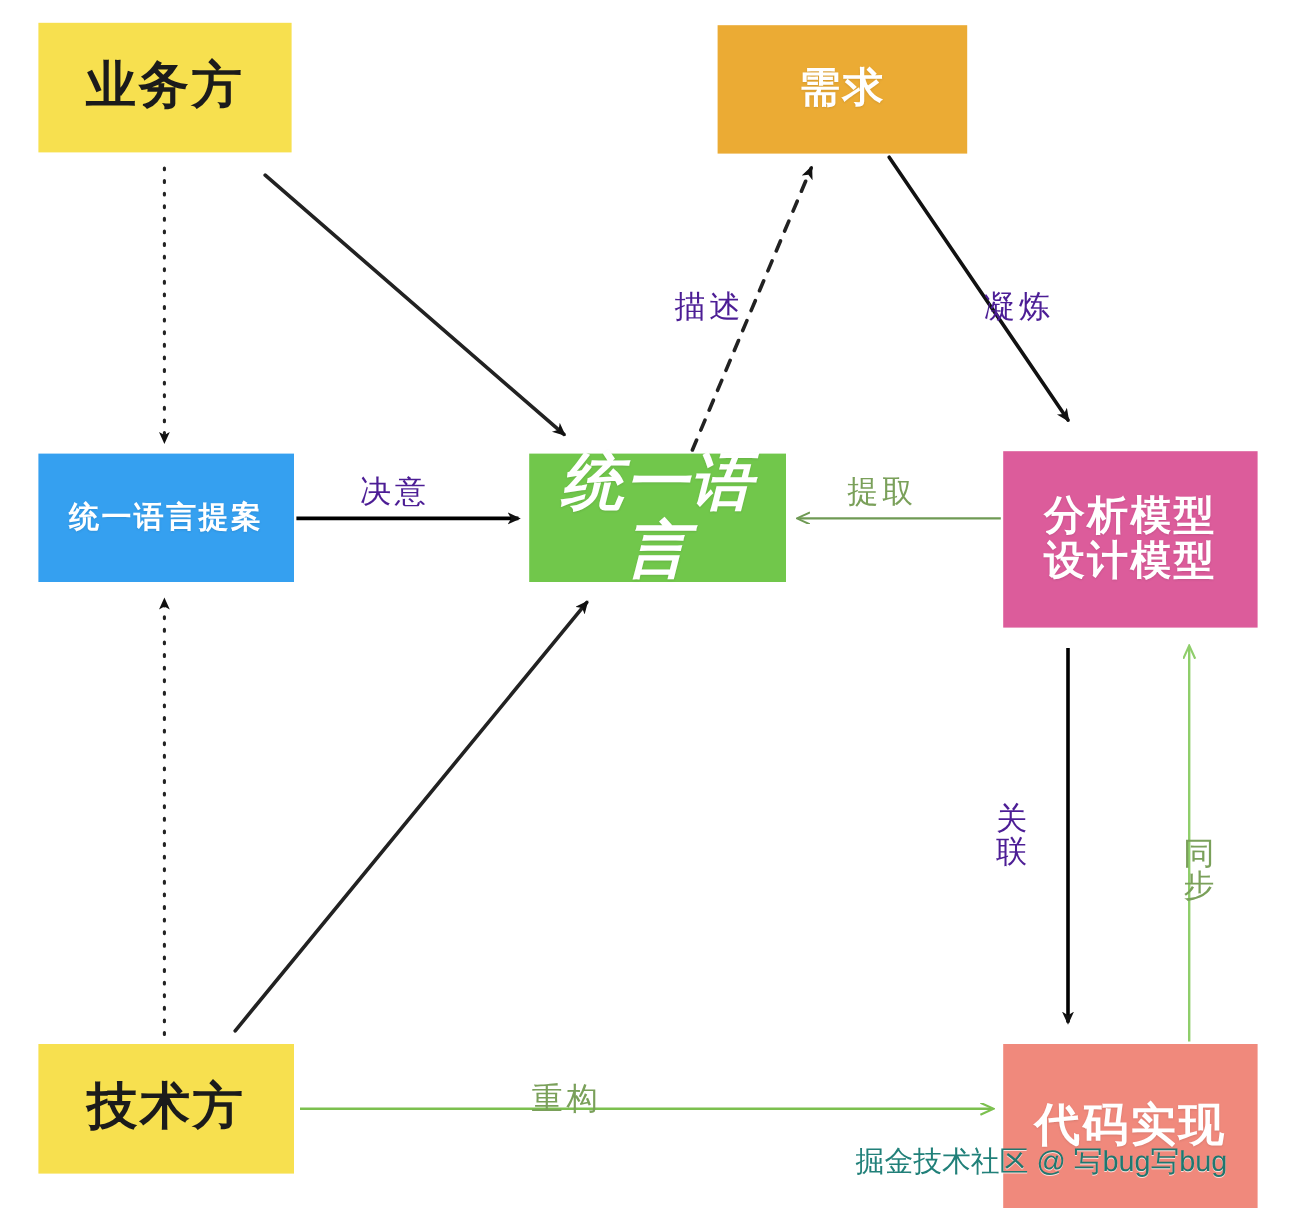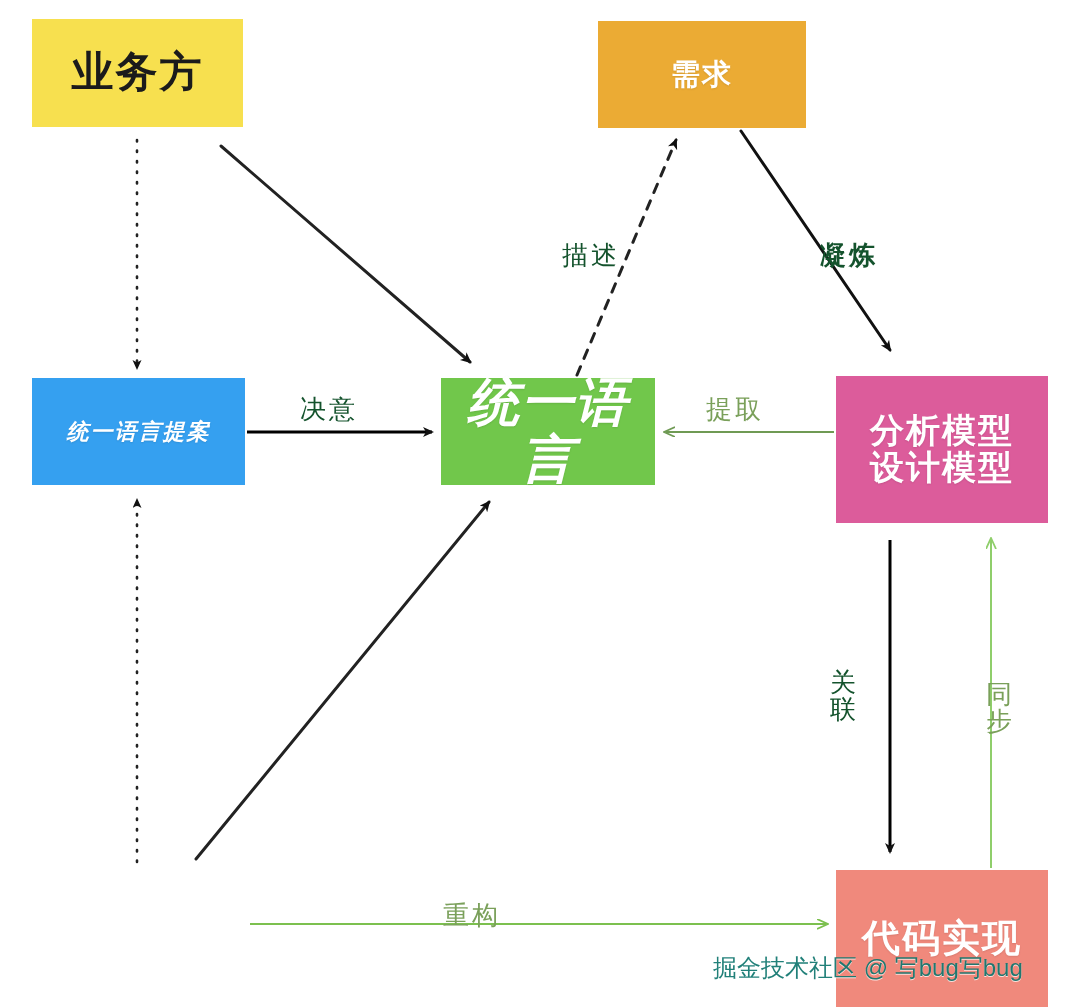--- a/index.html
+++ b/index.html
@@ -20,49 +20,49 @@
     font-family:"Liberation Serif", serif;
     font-weight:700;
     letter-spacing:2px;
     white-space:pre-line;
     box-sizing:border-box;
   }
   .node.light{ color:#ffffff; text-shadow:0 1px 2px rgba(0,0,0,.10); }
   .node.dark{ color:#1b1b1b; }
 
   #node-business { left:32px;  top:19px;  width:211px; height:108px; font-size:42px; }
-  #node-demand   { left:598px; top:21px;  width:208px; height:107px; font-size:29px; }
-  #node-proposal { left:32px;  top:378px; width:213px; height:107px; font-size:22px;font-style:italic; }
+  #node-demand   { left:598px; top:21px;  width:208px; height:107px; font-size:34px; }
+  #node-proposal { left:32px;  top:378px; width:213px; height:107px; font-size:25px; }
   #node-ul       { left:441px; top:378px; width:214px; height:107px; font-size:52px;font-style:italic; }
   #node-models   { left:836px; top:376px; width:212px; height:147px; font-size:34px; }
   #node-tech     { left:32px;  top:870px; width:213px; height:108px; font-size:42px; }
   #node-code     { left:836px; top:870px; width:212px; height:137px; font-size:38px; }
 
   .edge-label{
     position:absolute;
     font-family:"Liberation Serif", serif;
     font-size:26px;
     letter-spacing:3px;
     white-space:nowrap;
-    color:#14532d;
+    color:#4c1d95;
   }
   .edge-label.green{ color:#7aa05a; }
   .edge-label.vert{
     letter-spacing:0;
     line-height:1.02;
     white-space:pre-line;
     text-align:center;
   }
 
   #lbl-describe { left:562px; top:238px; }
-  #lbl-condense { left:820px; top:238px;font-weight:bold; }
+  #lbl-condense { left:820px; top:238px; }
   #lbl-decide   { left:300px; top:392px; }
   #lbl-extract  { left:706px; top:392px;text-align:right; }
   #lbl-relate   { left:828px; top:670px; width:30px;text-align:center; }
-  #lbl-sync     { left:984px; top:682px; width:30px; }
+  #lbl-sync     { left:984px; top:699px; width:30px; }
   #lbl-refactor { left:443px; top:884px;margin-top:14px; }
 
   #watermark{
     position:absolute;
     left:713px; top:952px;
     font-family:"Liberation Sans", sans-serif;
     font-size:24px;
     color:#0f766e;
     opacity:.92;
     white-space:nowrap;
@@ -120,20 +120,21 @@
 
   <div class="node light" id="node-demand" style="background:#EBAB34">需求</div>
 
   <div class="node light" id="node-proposal" style="background:#35A0F0">统一语言提案</div>
 
   <div class="node light" id="node-ul" style="background:#71C74B">统一语言</div>
 
   <div class="node light" id="node-models" style="background:#DC5C9B">分析模型
 设计模型</div>
 
+  <div class="node dark" id="node-tech" style="background:#F7E04F">技术方</div>
 
   <div class="node light" id="node-code" style="background:#F0897C">代码实现</div>
 
   <div class="edge-label" id="lbl-describe">描述</div>
 
   <div class="edge-label" id="lbl-condense">凝炼</div>
 
   <div class="edge-label" id="lbl-decide">决意</div>
 
   <div class="edge-label green" id="lbl-extract">提取</div>

